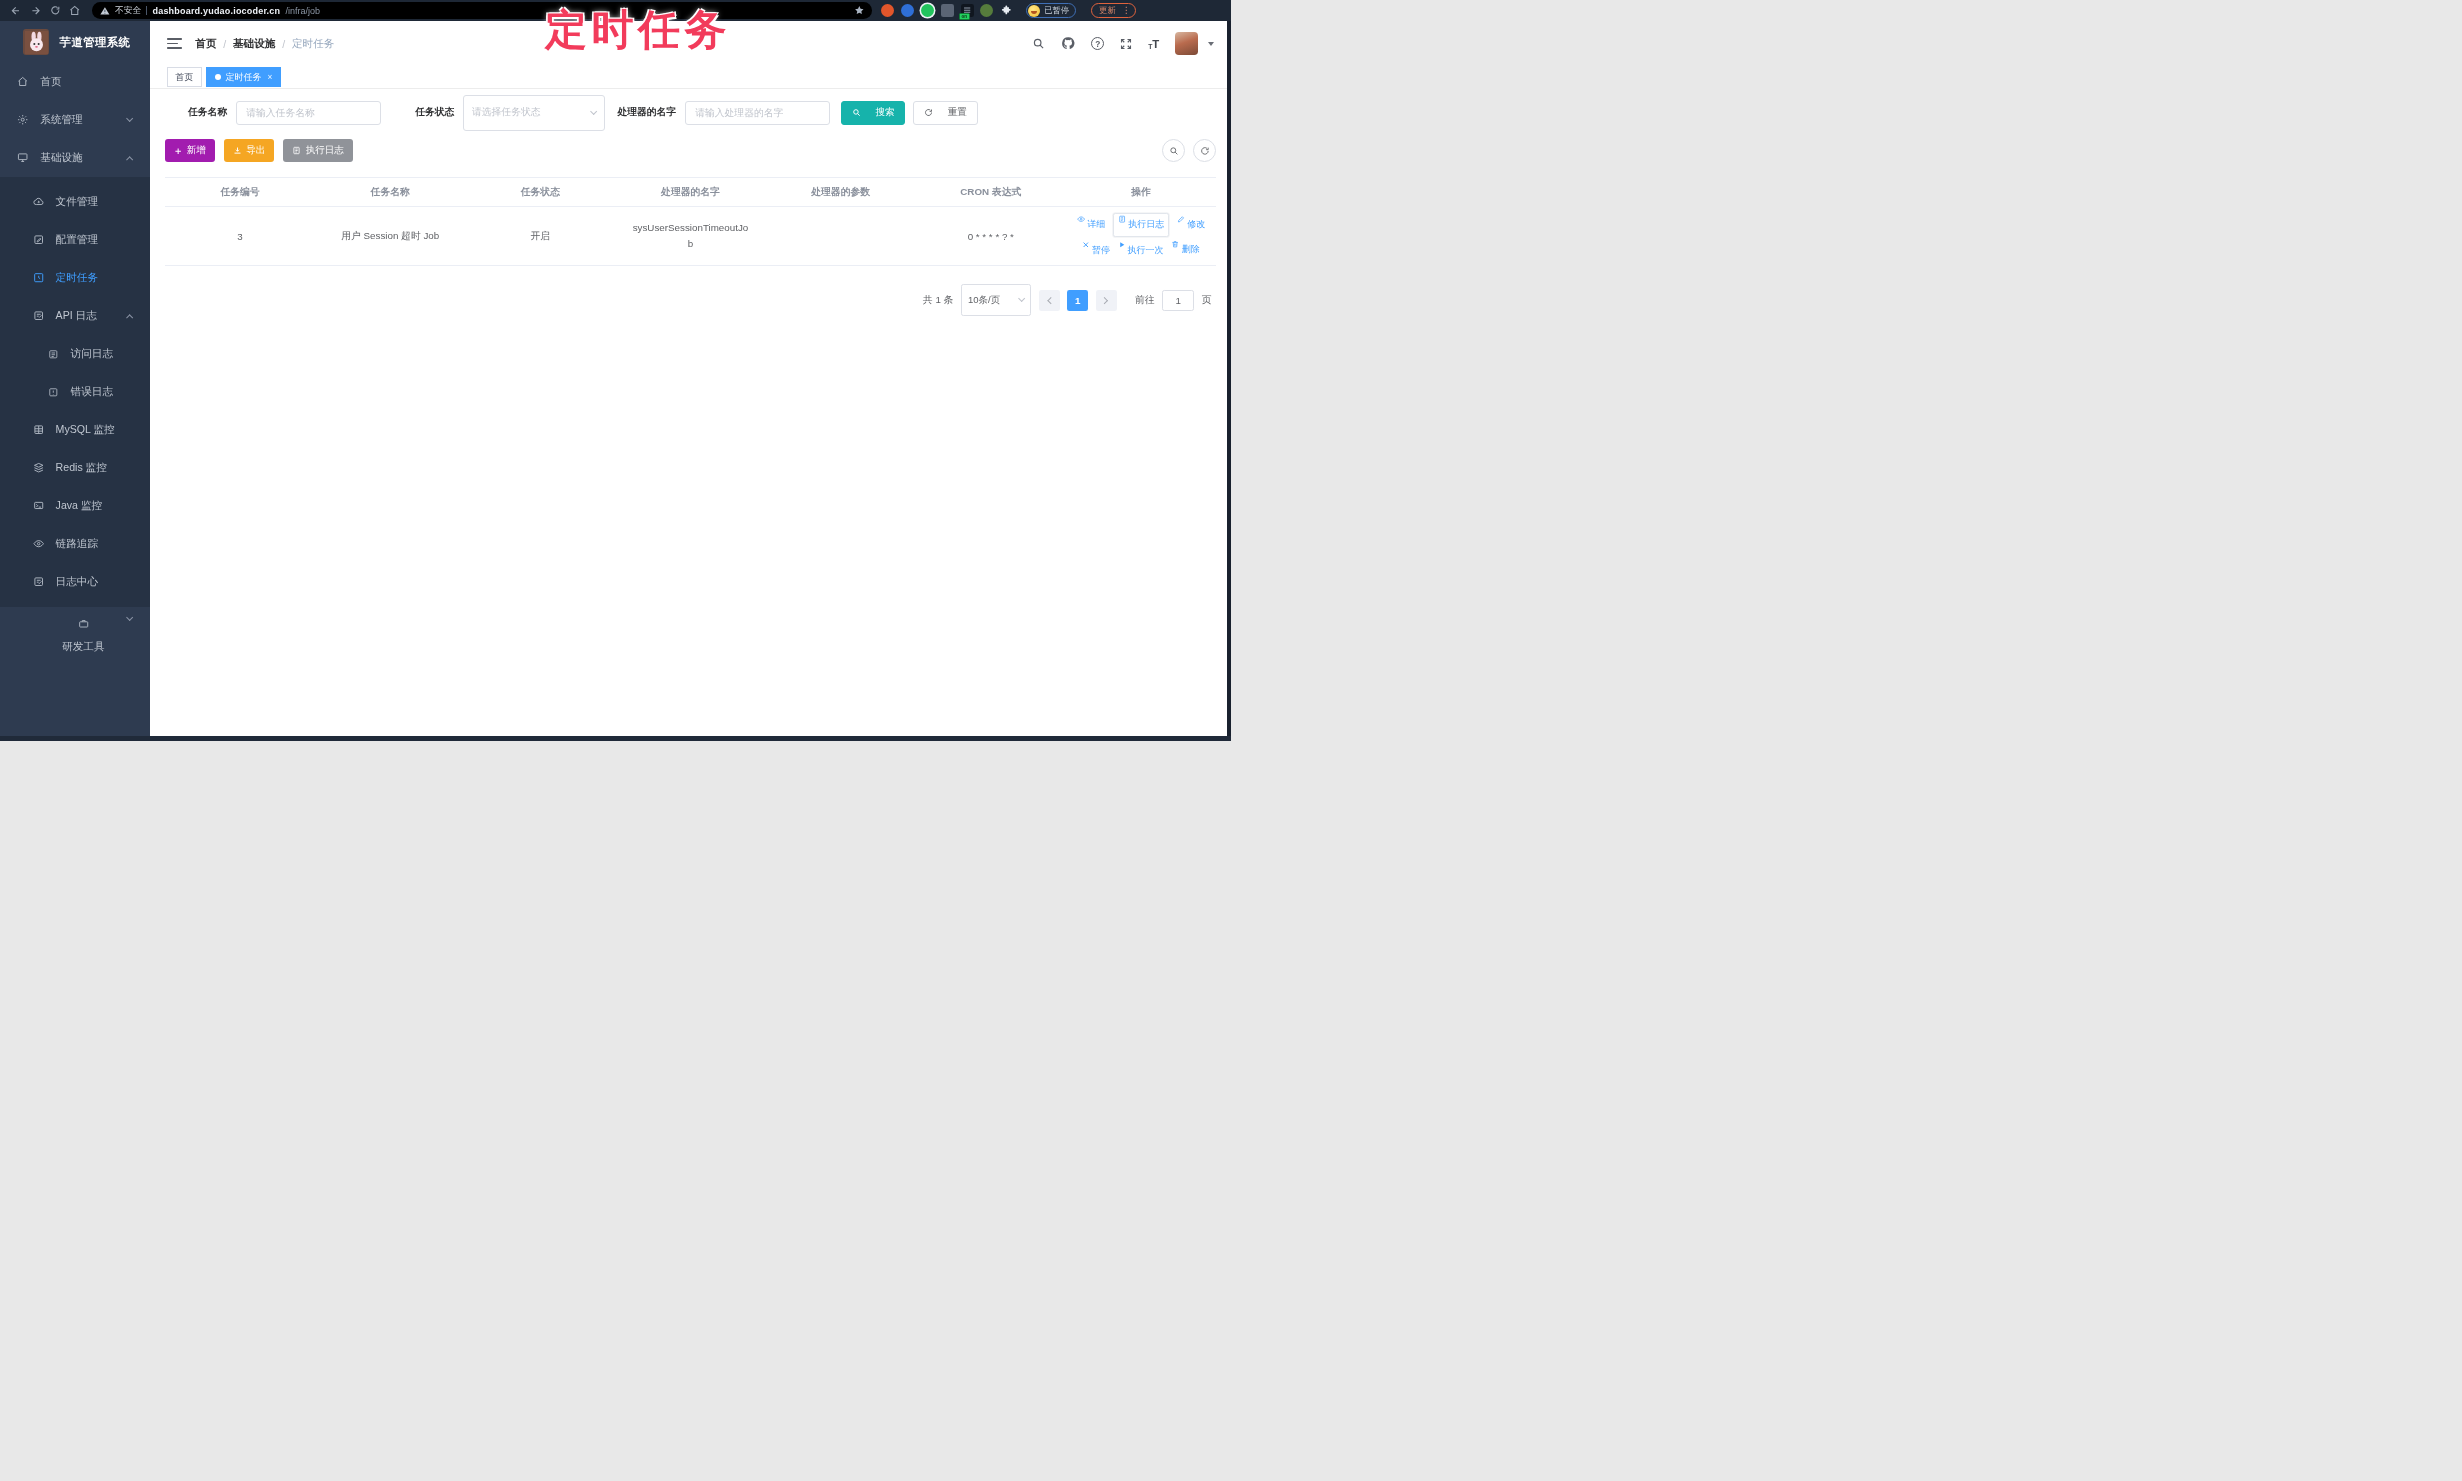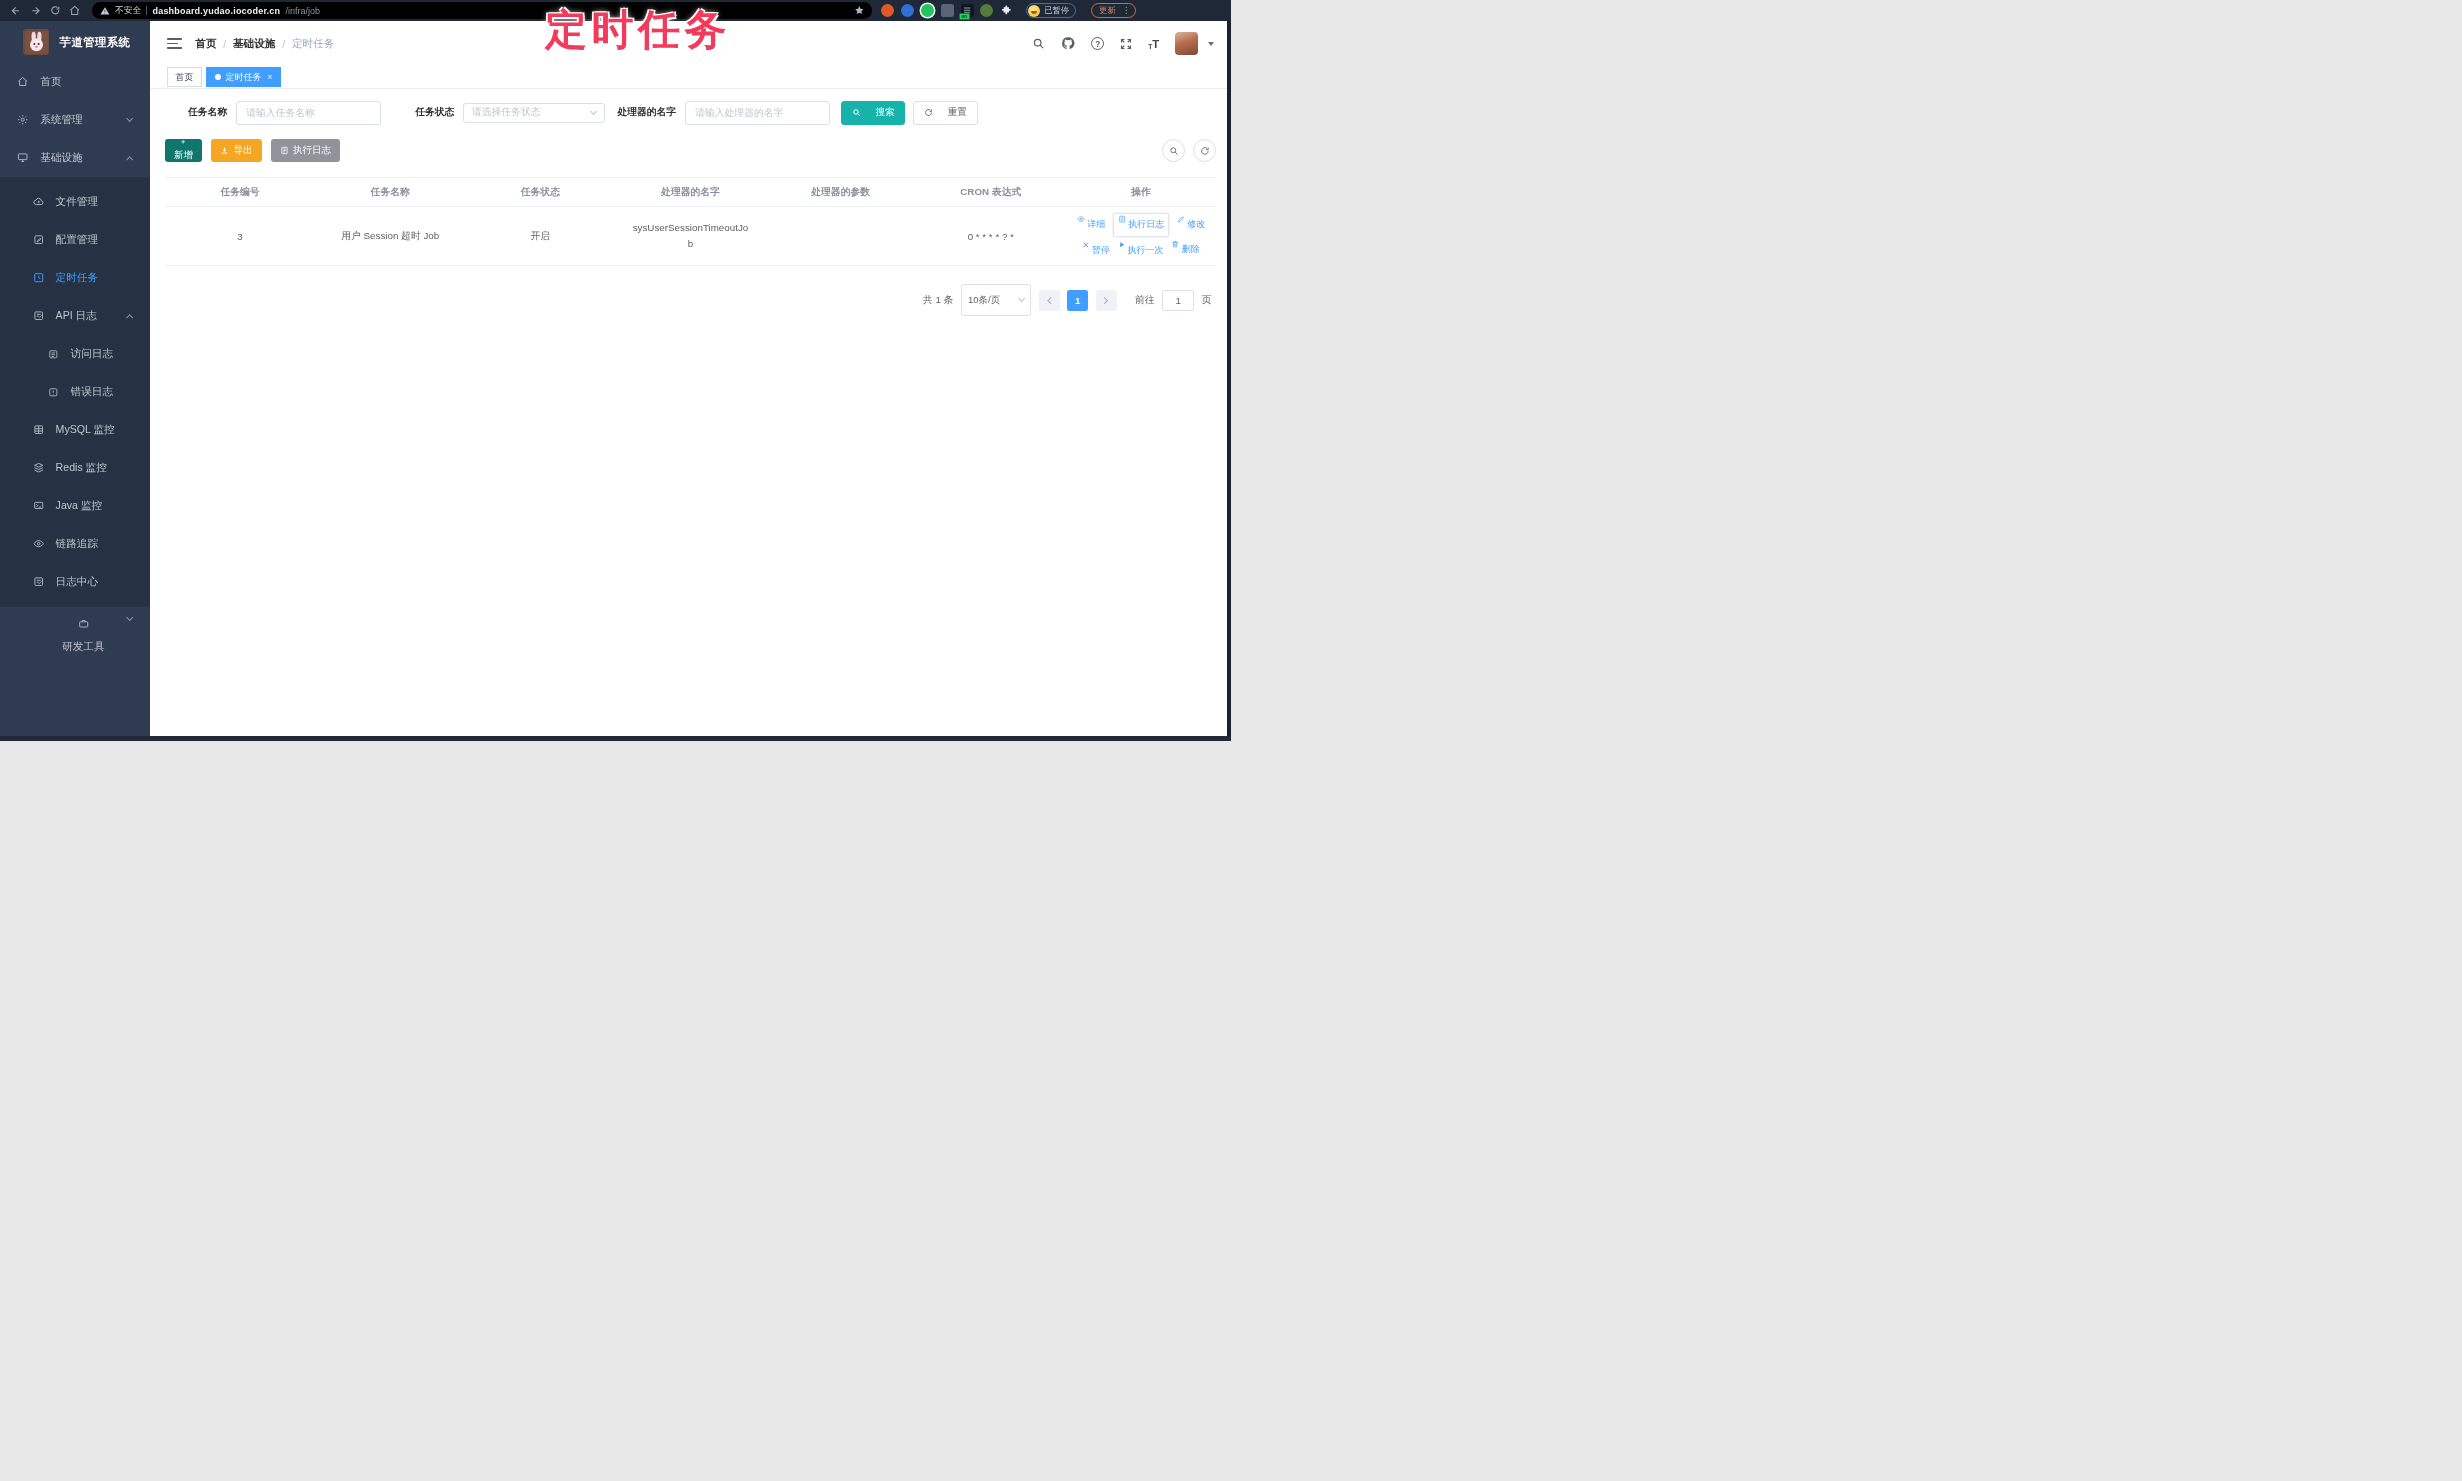--- a/index.html
+++ b/index.html
@@ -78,32 +78,32 @@
   .tab .dot { width:6px; height:6px; border-radius:50%; background:#fff; }
   .tab .x { font-size:8.3px; opacity:.9; margin-left:1.5px; }
 
   .content { flex:1; padding:0 15px; position:relative; }
 
   
   .filters { display:flex; align-items:center; margin-top:10.6px; padding-left:23px; height:26px; }
   .flabel { font-size:9.8px; font-weight:700; color:#303133; margin-right:9px; white-space:nowrap; }
   .finput { height:24px; border:0.8px solid #dcdfe6; border-radius:3px; padding:0 9px; font-size:9.8px; color:#606266; outline:none; background:#fff; }
   .finput::placeholder { color:#c0c4cc; }
-  .fselect { width:142px; height:20px; border:0.8px solid #dcdfe6; border-radius:3px; padding:0 7.6px; display:flex; align-items:center; justify-content:space-between; }
+  .fselect { width:142px; height:36px; border:0.8px solid #dcdfe6; border-radius:3px; padding:0 7.6px; display:flex; align-items:center; justify-content:space-between; }
   .fselect .ph { font-size:9.8px; color:#c0c4cc; }
   .selchev { width:5.3px; height:5.3px; border-right:1.1px solid #c0c4cc; border-bottom:1.1px solid #c0c4cc; transform:rotate(45deg); margin-top:-2.3px; }
   .g2 { margin-left:34px; } .g3 { margin-left:12px; }
   .btn { height:24px; border-radius:3px; border:0.8px solid transparent; display:inline-flex; align-items:center; gap:15px; font-size:9.5px; padding:0 9.8px; cursor:default; }
   .btn-search { background:#16b3ab; border-color:#16b3ab; color:#fff; margin-left:10.6px; }
   .btn-reset { background:#fff; border-color:#dcdfe6; color:#606266; margin-left:7.6px; }
 
   
   .toolbar { display:flex; align-items:center; margin-top:13.6px; }
   .tbtn { height:23px; border-radius:3px; display:inline-flex; align-items:center; gap:4.5px; font-size:9.5px; padding:0 9px; color:#fff; margin-right:9px; }
-  .tbtn-add { background:#0f766e;flex-direction:column; }
+  .tbtn-add { background:#a21caf; }
   .tbtn-export { background:#f5a623; }
   .tbtn-log { background:#909399; }
   .tb-right { margin-left:auto; display:flex; gap:7.6px; }
   .circ { width:23px; height:23px; border-radius:50%; border:0.8px solid #dcdfe6; display:flex; align-items:center; justify-content:center; color:#606266; background:#fff; }
 
   
   table.grid { width:100%; border-collapse:collapse; margin-top:15px; table-layout:fixed; }
   .grid th { height:29px; font-size:9.8px; font-weight:700; color:#8a909c; border-top:0.8px solid #ebeef5; border-bottom:0.8px solid #ebeef5; text-align:center; }
   .grid td { height:59px; font-size:9.8px; color:#606266; text-align:center; border-bottom:0.8px solid #ebeef5; vertical-align:middle; }
   .handler { display:inline-block; max-width:120px; word-break:break-all; line-height:1.7; }

